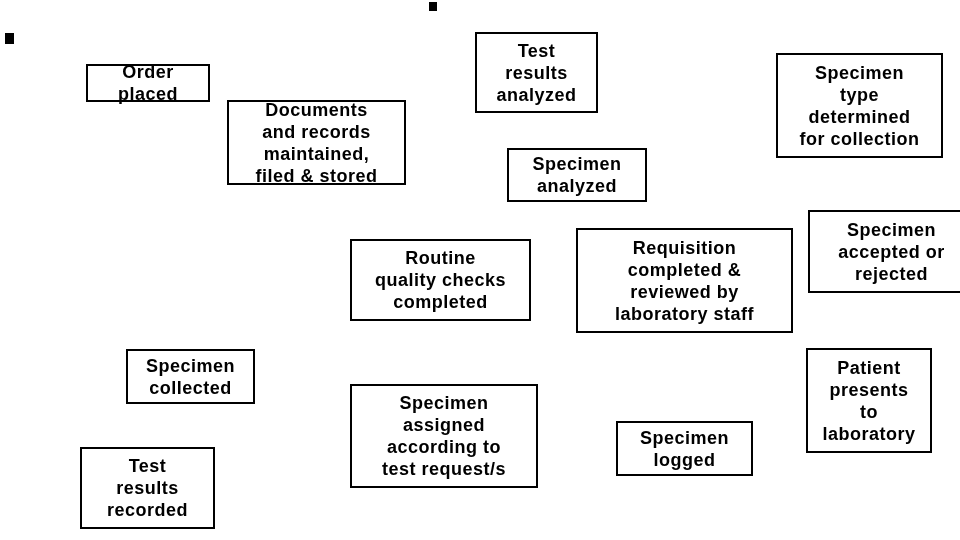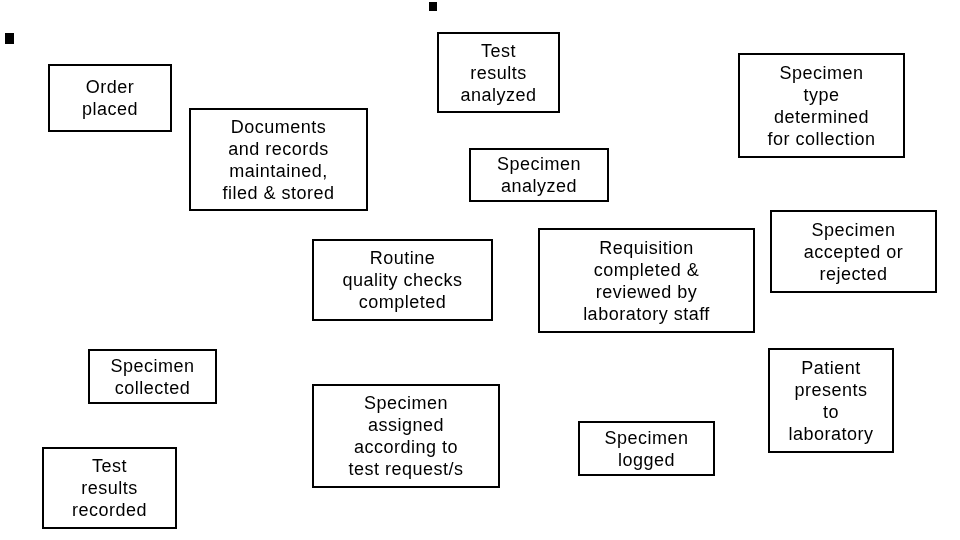--- a/index.html
+++ b/index.html
@@ -14,56 +14,57 @@
     background: #ffffff;
     overflow: hidden;
     font-family: "Liberation Sans", "DejaVu Sans", sans-serif;
   }
   .box {
     position: absolute;
     box-sizing: border-box;
     border: 2px solid #000000;
     background: #ffffff;
     color: #000000;
-    font-weight: 400;
+    font-weight: 700;
     font-size: 18px;
     line-height: 22px;
     letter-spacing: 0.5px;
     text-align: center;
     display: flex;
     align-items: center;
     justify-content: center;
     white-space: pre-line;
+    margin-left: 38px;
   }
   .speck {
     position: absolute;
     background: #000000;
   }
 </style>
 </head>
 <body>
 
 <div class="canvas">
 
   <div class="speck" style="left:5px; top:33px; width:9px; height:11px;"></div>
   <div class="speck" style="left:429px; top:2px; width:8px; height:9px;"></div>
 
-  <div class="box" style="left:48px;  top:64px;  width:124px; height:68px;">Order
+  <div class="box" style="left:48px;  top:64px;  width:124px; height:38px;">Order
 placed</div>
 
   <div class="box" style="left:437px; top:32px;  width:123px; height:81px;">Test
 results
 analyzed</div>
 
   <div class="box" style="left:738px; top:53px;  width:167px; height:105px;">Specimen
 type
 determined
 for collection</div>
 
-  <div class="box" style="left:189px; top:108px; width:179px; height:103px;">Documents
+  <div class="box" style="left:189px; top:100px; width:179px; height:85px;">Documents
 and records
 maintained,
 filed &amp; stored</div>
 
   <div class="box" style="left:469px; top:148px; width:140px; height:54px;">Specimen
 analyzed</div>
 
 
   <div class="box" style="left:538px; top:228px; width:217px; height:105px;">Requisition
 completed &amp;

